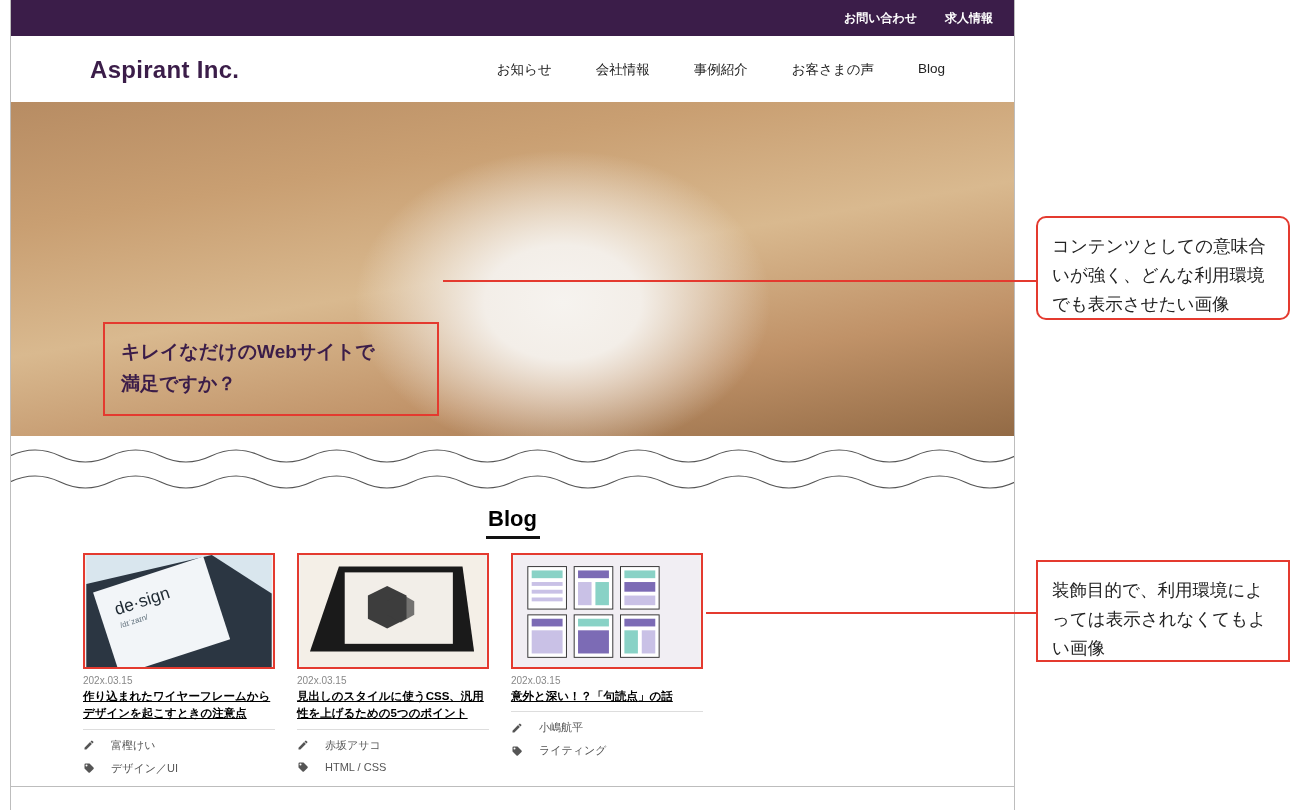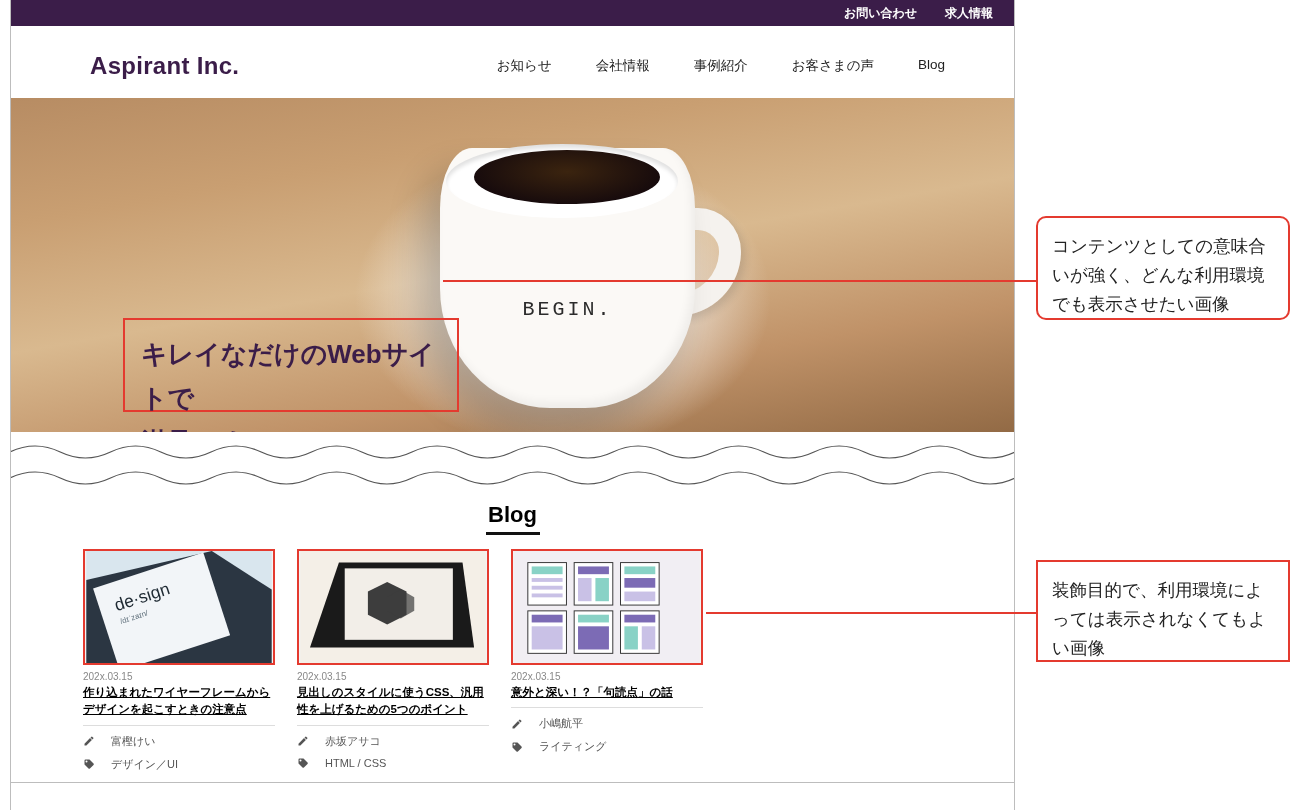--- a/index.html
+++ b/index.html
@@ -10,31 +10,30 @@
     height: 810px;
     position: relative;
   }
   .page-wrap { position:absolute; left:10px; top:0; width:1005px; }
 
   
   .util-bar {
     background:#3b1d49;
     height:26px;
     display:flex; justify-content:flex-end; align-items:center;
-    gap:28px; padding:8px 22px;
+    gap:28px; padding:18px 22px;
     color:#fff; font-size:12px; font-weight:600;
   }
   .util-bar span { cursor:pointer; }
 
   
   .header {
     display:flex; align-items:center; justify-content:space-between;
     padding:20px 70px 18px 80px;
     background:#fff;
-    margin-top:6px;
   }
   .brand { font-size:24px; font-weight:700; color:#3b1d49; letter-spacing:.3px; }
   .nav { display:flex; gap:44px; font-size:13.5px; color:#222;text-align:center; }
   .nav span { cursor:pointer; }
 
   
   .hero {
     position:relative; height:334px; overflow:hidden;
     background:
       radial-gradient(ellipse 260px 190px at 55% 60%, #f6f3ef 0%, #f3eee8 30%, rgba(243,238,232,0) 80%),
@@ -68,23 +67,22 @@
   .mug-label {
     position:absolute; left:0; right:0; top:150px; text-align:center;
     font-family:"Courier New",monospace; font-size:20px; letter-spacing:3px;
     color:#2b2b2b;
   }
 
   .hero-copy {
     position:absolute; left:93px; top:220px;
     width:336px; height:94px; padding:12px 16px 0 16px;
     border:2px solid #e43a2f;
-    font-size:26px; color:#3b1d49; font-weight:700; line-height:1.7;
+    font-size:19px; color:#3b1d49; font-weight:700; line-height:1.7;
     background:rgba(255,255,255,0);
-    margin-left:20px;
   }
 
   
   .wave { position:relative; height:24px; margin:8px 0 6px; overflow:hidden; }
   .wave svg { width:100%; height:24px; display:block; }
   .wave.bottom { margin-top:-4px; }
 
   
   .blog-wrap { padding:2px 72px 10px; background:#fff; border:1px solid #bdbdbd; border-top:none; }
   .blog-title { text-align:center; font-size:22px; font-weight:700; margin:4px 0 14px; }
@@ -133,28 +131,20 @@
     <nav class="nav">
       <span>お知らせ</span>
       <span>会社情報</span>
       <span>事例紹介</span>
       <span>お客さまの声</span>
       <span>Blog</span>
     </nav>
   </div>
 
   <div class="hero">
-    <div class="mug">
-      <div class="handle"></div>
-      <div class="mug-body"></div>
-      <div class="mug-top">
-          <div class="coffee"></div>
-        </div>
-      <div class="mug-label">BEGIN.</div>
-    </div>
     <div class="hero-copy">
       <div>キレイなだけのWebサイトで</div>
       <div>満足ですか？</div>
     </div>
   </div>
 
   <div class="wave">
     <svg viewBox="0 0 1000 24" preserveAspectRatio="none">
         <path d="M0 12 Q25 0 50 12 T100 12 T150 12 T200 12 T250 12 T300 12 T350 12 T400 12 T450 12 T500 12 T550 12 T600 12 T650 12 T700 12 T750 12 T800 12 T850 12 T900 12 T950 12 T1000 12" fill="none" stroke="#555" stroke-width="1.2"></path>
       </svg>

